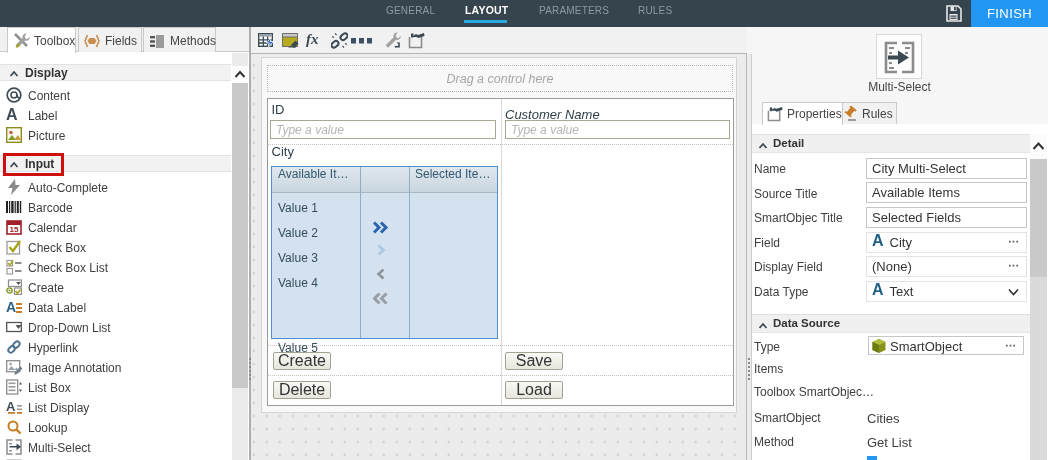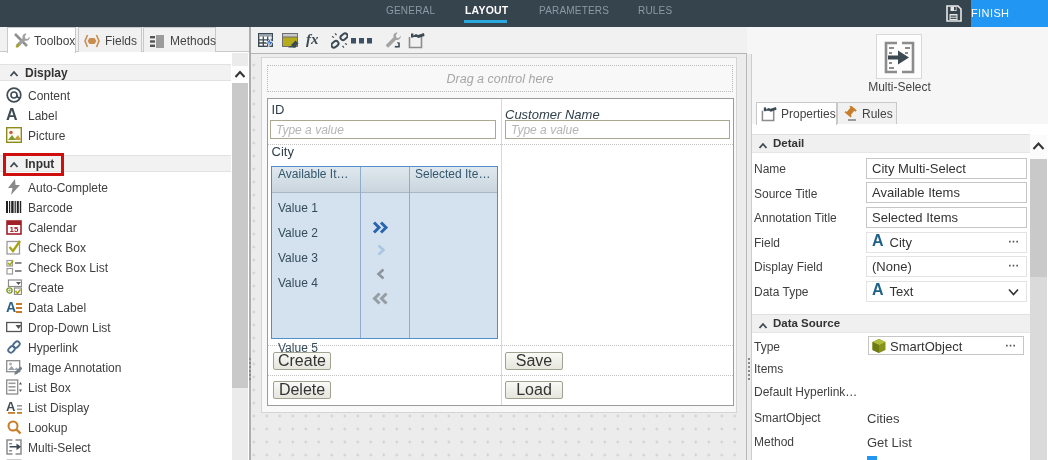--- a/index.html
+++ b/index.html
@@ -5,21 +5,21 @@
 * { margin:0; padding:0; box-sizing:border-box; }
 html,body { width:1048px; height:460px; overflow:hidden; }
 body { font-family:"Liberation Sans", sans-serif; font-size:12px; color:#3f3f3f; background:#fff; position:relative; }
 .abs { position:absolute; }
 
 
 #topbar { left:0; top:0; width:1048px; height:27px; background:#36444e; }
 #topbar .tab { position:absolute; top:5px; font-size:10px; letter-spacing:0.2px; color:#8b9aa3; }
 #topbar .tab.active { color:#fff; font-weight:bold; font-size:10.5px; top:4px; }
 #layout-underline { position:absolute; left:464px; top:20px; width:43px; height:3px; background:#29a9e0; }
-#finish { position:absolute; right:0; top:0; width:77px; height:27px; background:#2196f3; color:#fff; font-size:11px; letter-spacing:0.4px; text-align:left; line-height:27px; }
+#finish { position:absolute; right:0; top:0; width:77px; height:27px; background:#2196f3; color:#fff; font-size:13px; letter-spacing:0.4px; text-align:center; line-height:27px; }
 
 
 #lefttabs { left:0; top:27px; width:250px; height:25px; background:#f1f1f1; border-bottom:1px solid #c9c9c9; }
 .ltab { position:absolute; top:27px; height:25px; background:#f1f1f1; border:1px solid #c9c9c9; border-bottom:none; font-size:12px; color:#444; padding:6px 8px 0 26px; }
 .ltab.active { background:#fff; height:26px; z-index:3; }
 #toolbar { left:251px; top:27px; width:496px; height:27px; background:#f1f1f1; border-bottom:1px solid #b5b5b5; }
 #rightbg { left:747px; top:27px; width:301px; height:433px; background:#f6f6f6; }
 
 
 #leftpanel { left:0; top:53px; width:250px; height:407px; background:#fff; }
@@ -401,21 +401,21 @@
           <rect x="5" y="11" width="3" height="2"></rect>
           <rect x="5" y="21" width="3" height="2"></rect>
           <rect x="5" y="26" width="5" height="2"></rect>
           <rect x="21" y="6" width="5" height="2"></rect>
           <rect x="21" y="11" width="3" height="2"></rect>
         </g>
       <path d="M4 14.5 h10 v-5 l11 7 l-11 7 v-5 H4 z" fill="#3c4a54"></path>
     </svg>
   </div>
   <div id="sellabel">Multi-Select</div>
-  <div class="rtab active" style="left:4px;width:81px;">
+  <div class="rtab active" style="left:10px;width:81px;">
     <svg style="position:absolute;left:4px;top:3px;" width="16" height="16" viewBox="0 0 17 17">
       <path d="M1.5 5 v10.5 h12 V5" fill="none" stroke="#8c8c8c" stroke-width="1.6"></path>
       <path d="M3 5 l5 -3 l2 1 l6 -2 l0.5 3 l-6 2 l-2 -1 z" fill="#3c4a54"></path>
       <rect x="3" y="1.5" width="2.4" height="4" fill="#3c4a54"></rect>
     </svg>Properties</div>
   <div class="rtab" style="left:85px;width:60px;">
     <svg style="position:absolute;left:4px;top:3px;" width="16" height="16" viewBox="0 0 16 16">
       <g transform="rotate(40 8 6)">
           <rect x="5.5" y="1" width="5" height="8" fill="#c87d28"></rect>
           <rect x="4" y="0.4" width="8" height="1.8" fill="#c87d28"></rect>
@@ -426,22 +426,22 @@
   <div id="rcontent">
     <div class="rsechead" style="top:10px;">
       <svg class="chev" style="left:6px;top:6px;" viewBox="0 0 10 10">
           <path d="M1.5 7 L5 3 L8.5 7" fill="none" stroke="#3c4a54" stroke-width="1.8"></path>
         </svg>
       Detail</div>
     <div class="rlabel" style="top:38px;">Name</div>
     <div class="rbox" style="top:34px;">City Multi-Select</div>
     <div class="rlabel" style="top:63px;">Source Title</div>
     <div class="rbox" style="top:58px;">Available Items</div>
-    <div class="rlabel" style="top:87px;">Annotation Title</div>
-    <div class="rbox" style="top:83px;">Selected Items</div>
+    <div class="rlabel" style="top:87px;">SmartObjec Title</div>
+    <div class="rbox" style="top:83px;">Selected Fields</div>
     <div class="rlabel" style="top:112px;">Field</div>
     <div class="rbox" style="top:108px;border-color:#e3e3e3;"><span class="bigA">A</span>City<span class="dots">⋯</span></div>
     <div class="rlabel" style="top:136px;">Display Field</div>
     <div class="rbox" style="top:132px;border-color:#e3e3e3;">(None)<span class="dots">⋯</span></div>
     <div class="rlabel" style="top:161px;">Data Type</div>
     <div class="rbox" style="top:157px;border-color:#e3e3e3;"><span class="bigA">A</span>Text
       <svg style="position:absolute;right:7px;top:6px;" width="11" height="8" viewBox="0 0 11 8">
           <path d="M1 1.5 L5.5 6.5 L10 1.5" fill="none" stroke="#333" stroke-width="1.6"></path>
         </svg></div>
     <div class="rsechead" style="top:190px;">
@@ -451,21 +451,21 @@
       Data Source</div>
     <div class="rlabel" style="top:216px;">Type</div>
     <div class="rbox" style="top:212px;height:19px;left:116px;width:156px;">
       <svg style="position:absolute;left:2px;top:1px;" width="16" height="16" viewBox="0 0 16 16">
           <path d="M8 1 L14.5 4 v8 L8 15 L1.5 12 V4 z" fill="#87931c"></path>
           <path d="M8 1 L14.5 4 L8 7 L1.5 4 z" fill="#aebd3a"></path>
           <path d="M8 7 v8 L1.5 12 V4 z" fill="#6d7c10"></path>
         </svg>
       <span style="margin-left:16px;">SmartObject</span><span class="dots">⋯</span></div>
     <div class="rlabel" style="top:238px;">Items</div>
-    <div class="rlabel" style="top:261px;">Default Hyperlink…</div>
+    <div class="rlabel" style="top:261px;">Toolbox SmartObjec…</div>
     <div class="rlabel" style="top:287px;">SmartObject</div>
     <div class="rval" style="top:287px;">Cities</div>
     <div class="rlabel" style="top:311px;">Method</div>
     <div class="rval" style="top:311px;">Get List</div>
     <div style="position:absolute;left:115px;top:332px;width:10px;height:6px;background:#2196f3;"></div>
     <div id="rscroll">
       <div class="btn">
           <svg style="margin:6px 0 0 2px;" width="13" height="10" viewBox="0 0 13 10">
             <path d="M1.5 8 L6.5 2.5 L11.5 8" fill="none" stroke="#333" stroke-width="2"></path>
           </svg>

